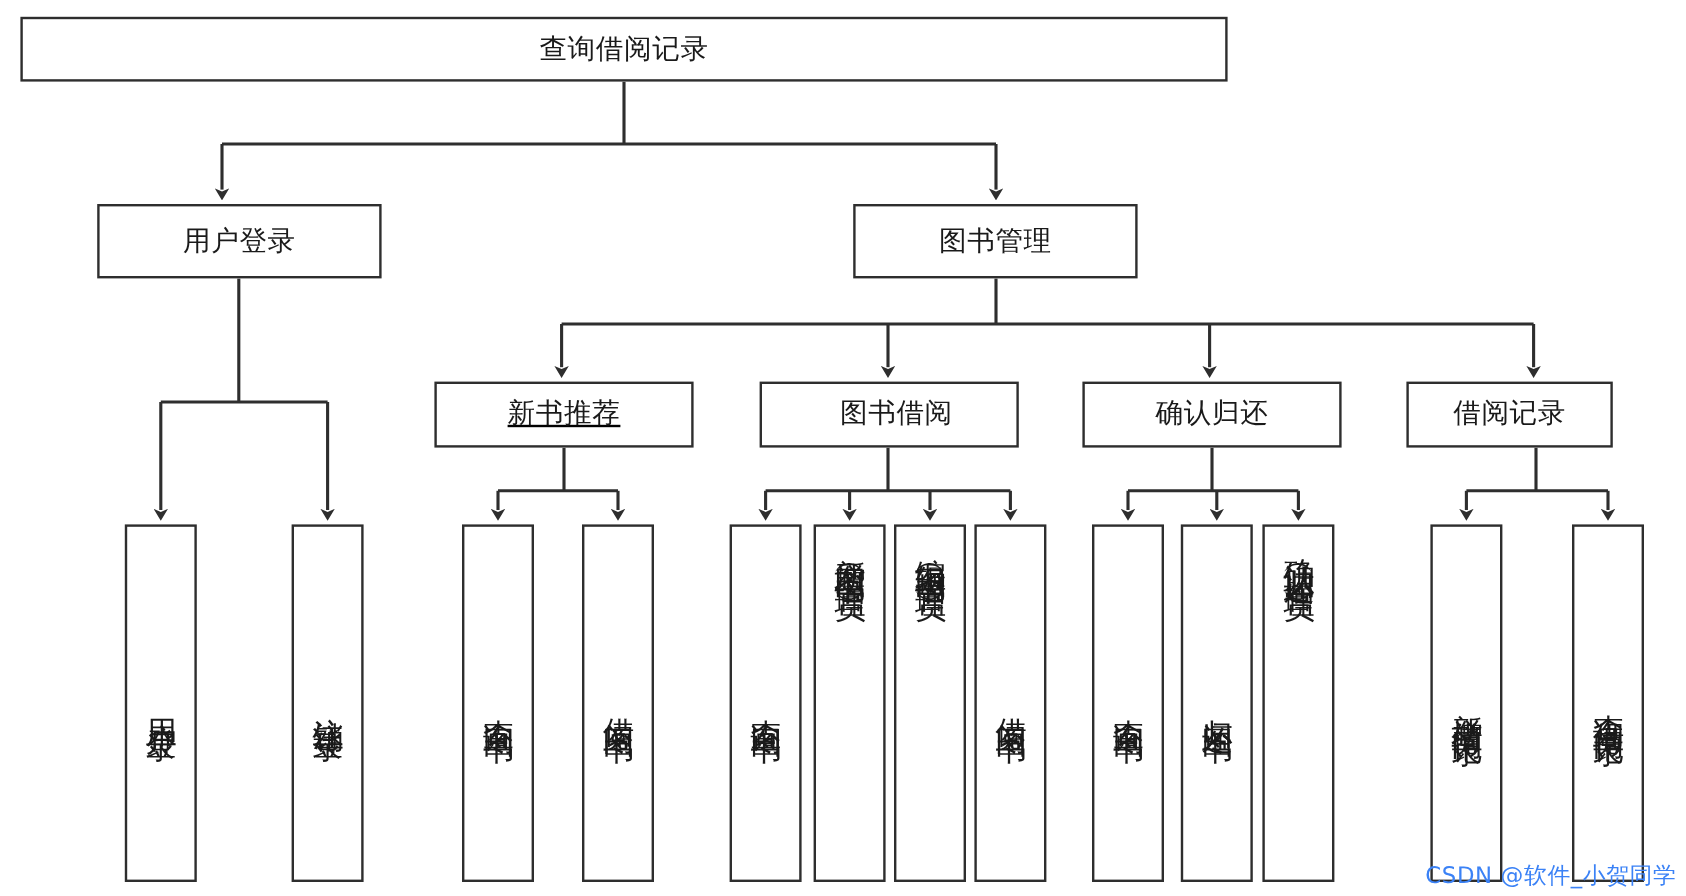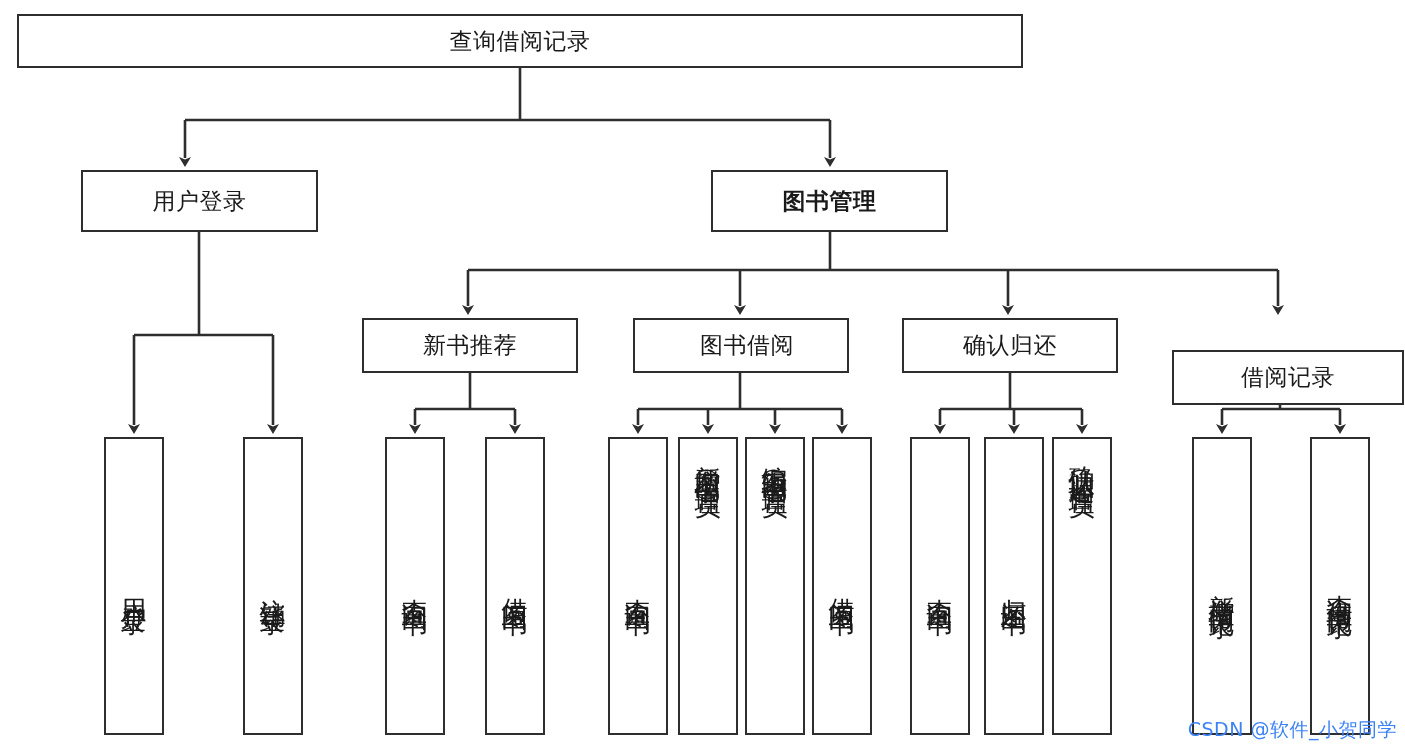--- a/index.html
+++ b/index.html
@@ -141,34 +141,34 @@
     </g>
   </svg>
 
   <div class="node horizontal" style="left: 17px; top: 14px; width: 1006px; height: 54px;">
     <span class="label">查询借阅记录</span>
   </div>
 
   <div class="node horizontal" style="left: 81px; top: 170px; width: 237px; height: 62px;">
     <span class="label">用户登录</span>
   </div>
-  <div class="node horizontal" style="left: 711px; top: 170px; width: 237px; height: 62px; font-weight: bold;">
+  <div class="node horizontal" style="left: 711px; top: 170px; width: 237px; height: 62px;">
     <span class="label">图书管理</span>
   </div>
 
-  <div class="node horizontal" style="left: 362px; top: 318px; width: 216px; height: 55px;">
+  <div class="node horizontal" style="left: 362px; top: 318px; width: 216px; height: 55px; text-decoration: underline;">
     <span class="label">新书推荐</span>
   </div>
   <div class="node horizontal" style="left: 633px; top: 318px; width: 216px; height: 55px; padding-left: 12px;">
     <span class="label">图书借阅</span>
   </div>
   <div class="node horizontal" style="left: 902px; top: 318px; width: 216px; height: 55px;">
     <span class="label">确认归还</span>
   </div>
-  <div class="node horizontal" style="left: 1172px; top: 318px; width: 232px; height: 55px; margin-top: 32px;">
+  <div class="node horizontal" style="left: 1172px; top: 318px; width: 172px; height: 55px;">
     <span class="label">借阅记录</span>
   </div>
 
   <div class="node vertical centered" style="left: 104px; top: 437px; width: 60px; height: 298px;">
     <span class="label">用户登录</span>
   </div>
   <div class="node vertical centered" style="left: 243px; top: 437px; width: 60px; height: 298px;">
     <span class="label">注销登录</span>
   </div>
   <div class="node vertical centered" style="left: 385px; top: 437px; width: 60px; height: 298px;">

